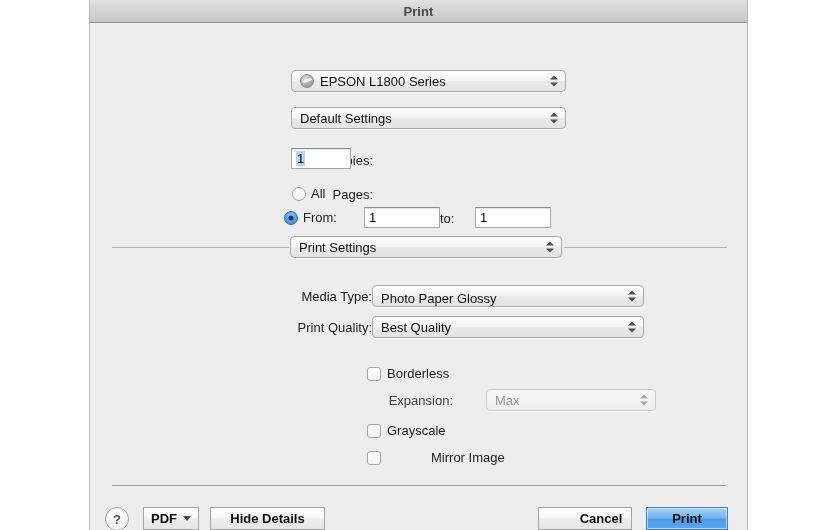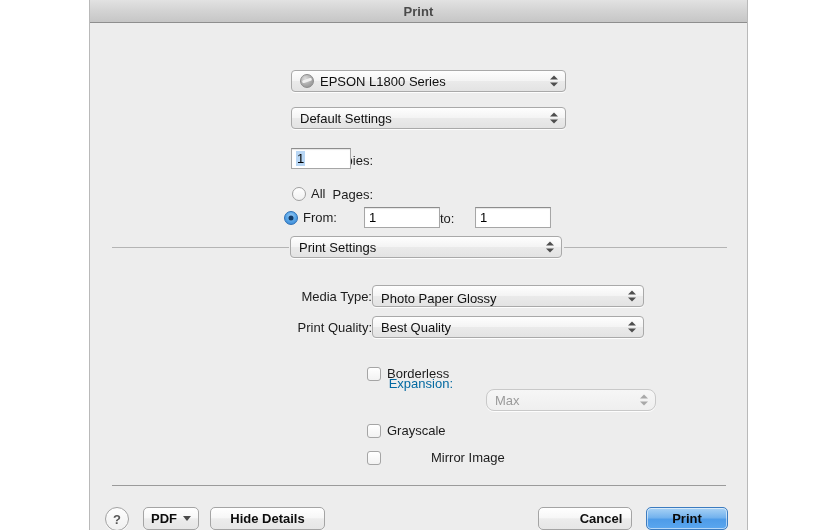--- a/index.html
+++ b/index.html
@@ -99,21 +99,20 @@
     border-left: 4px solid transparent;
     border-right: 4px solid transparent;
   }
   .popup .arrows i.up   { border-bottom: 4px solid #4e4e4e; }
   .popup .arrows i.down { border-top: 4px solid #4e4e4e; }
 
   .popup.disabled {
     background: linear-gradient(to bottom, #f6f6f6 0%, #efefef 100%);
     border-color: #c9c9c9;
     color: #9a9a9a;
-    border-radius: 8px;
   }
   .popup.disabled .arrows i.up   { border-bottom-color: #a8a8a8; }
   .popup.disabled .arrows i.down { border-top-color: #a8a8a8; }
 
   
   .printer-glyph {
     display: inline-block;
     width: 12px; height: 12px;
     border-radius: 50%;
     background: radial-gradient(circle at 35% 30%, #dcdcdc 0%, #a6a6a6 60%, #8c8c8c 100%);
@@ -210,21 +209,21 @@
     height: 1px;
     background: #9b9b9b;
   }
   .hline.thin { background: #b4b4b4; }
 
   
   .btn {
     position: absolute;
     box-sizing: border-box;
     height: 23px;
-    border-radius: 5px;
+    border-radius: 0;
     border: 1px solid #a4a4a4;
     background: linear-gradient(to bottom, #ffffff 0%, #f7f7f7 46%, #ececec 52%, #e6e6e6 100%);
     box-shadow: 0 1px 0 rgba(255,255,255,0.8);
     display: flex;
     align-items: center;
     justify-content: center;
     font-size: 13px;
     color: #0d0d0d;
     white-space: nowrap;
     font-weight: bold;
@@ -340,21 +339,21 @@
             <i class="up"></i>
             <i class="down"></i>
           </span>
       </div>
 
       <div class="check-row" style="left:277px; top:343px;">
         <span class="checkbox"></span>
         <span>Borderless</span>
       </div>
 
-      <div class="lbl" style="left:210px; top:353px; width:153px; color:#0369a1;">Expansion:</div>
+      <div class="lbl" style="left:210px; top:370px; width:153px; color:#404040;">Expansion:</div>
       <div class="popup disabled" style="left:396px; top:366px; width:170px;">
         <span>Max</span>
         <span class="arrows">
             <i class="up"></i>
             <i class="down"></i>
           </span>
       </div>
 
       <div class="check-row" style="left:277px; top:400px;">
         <span class="checkbox"></span>

